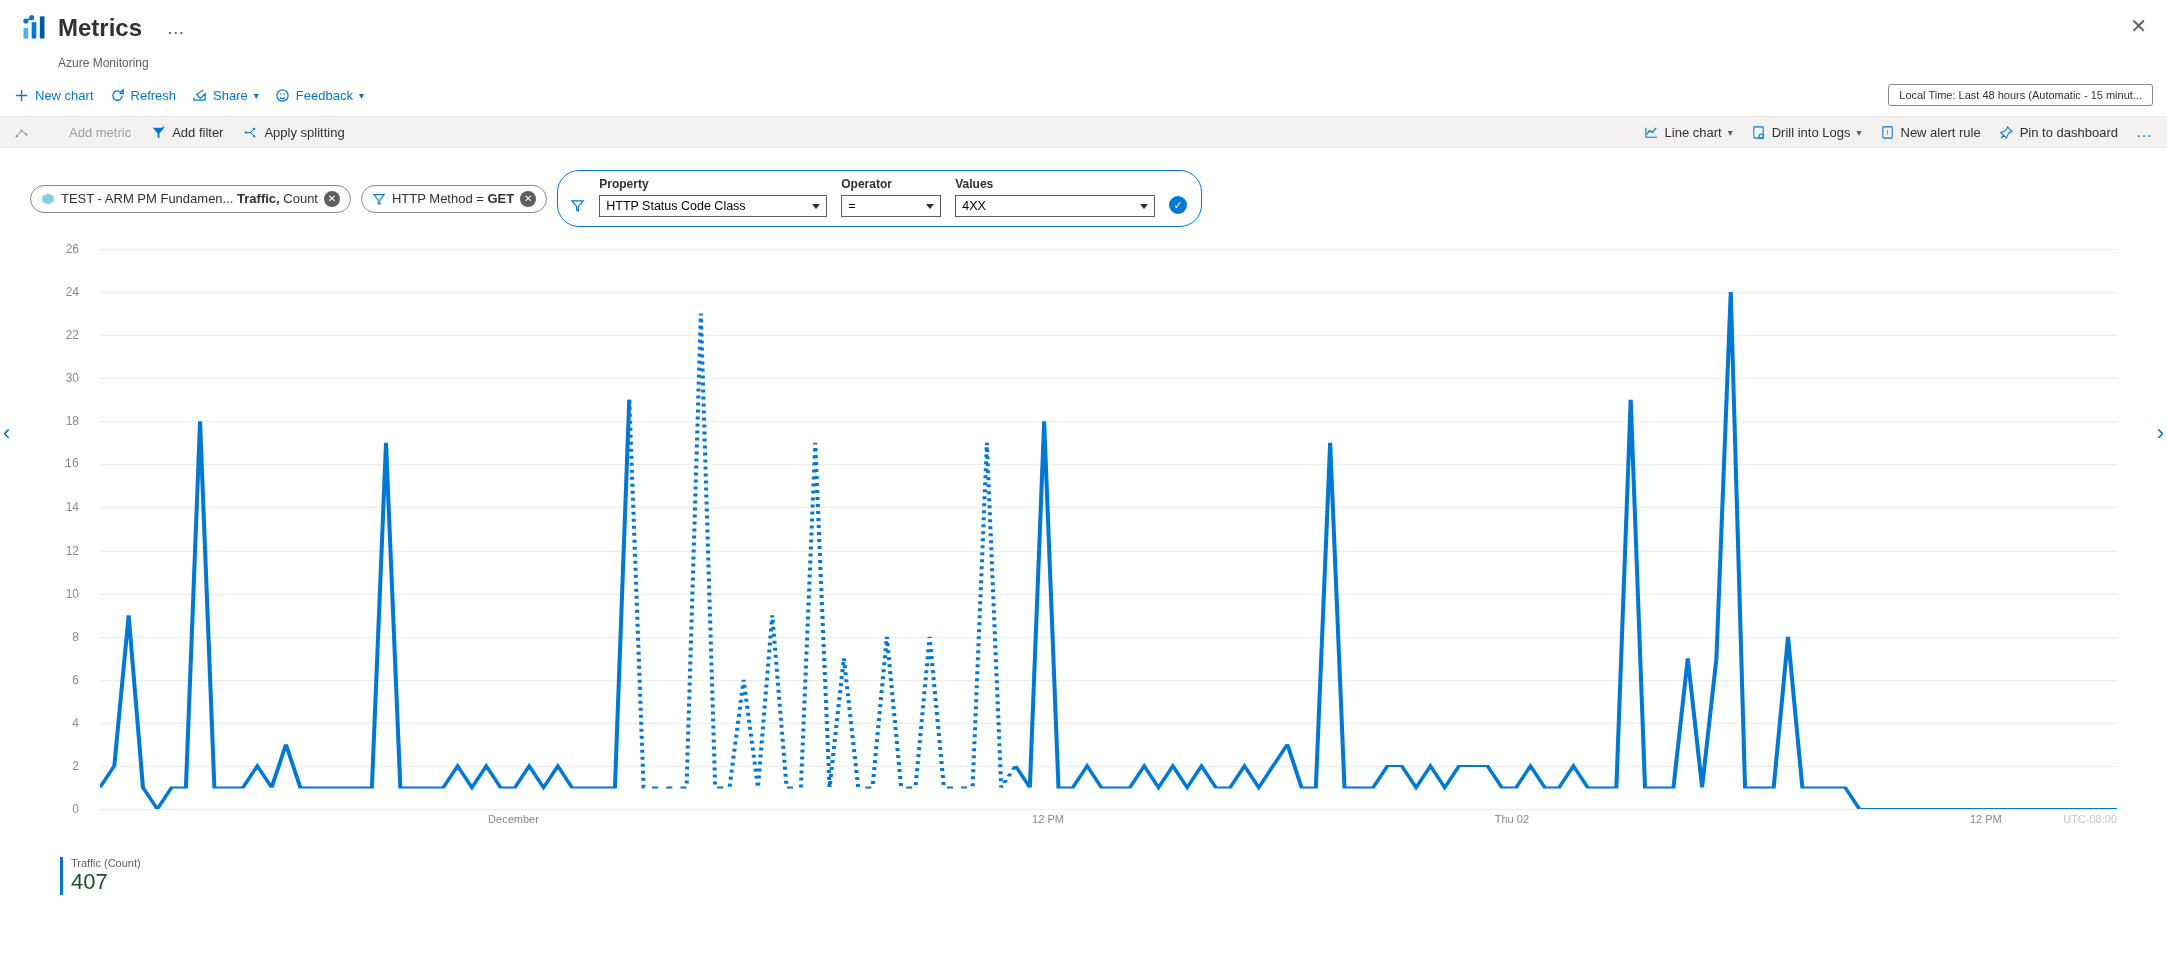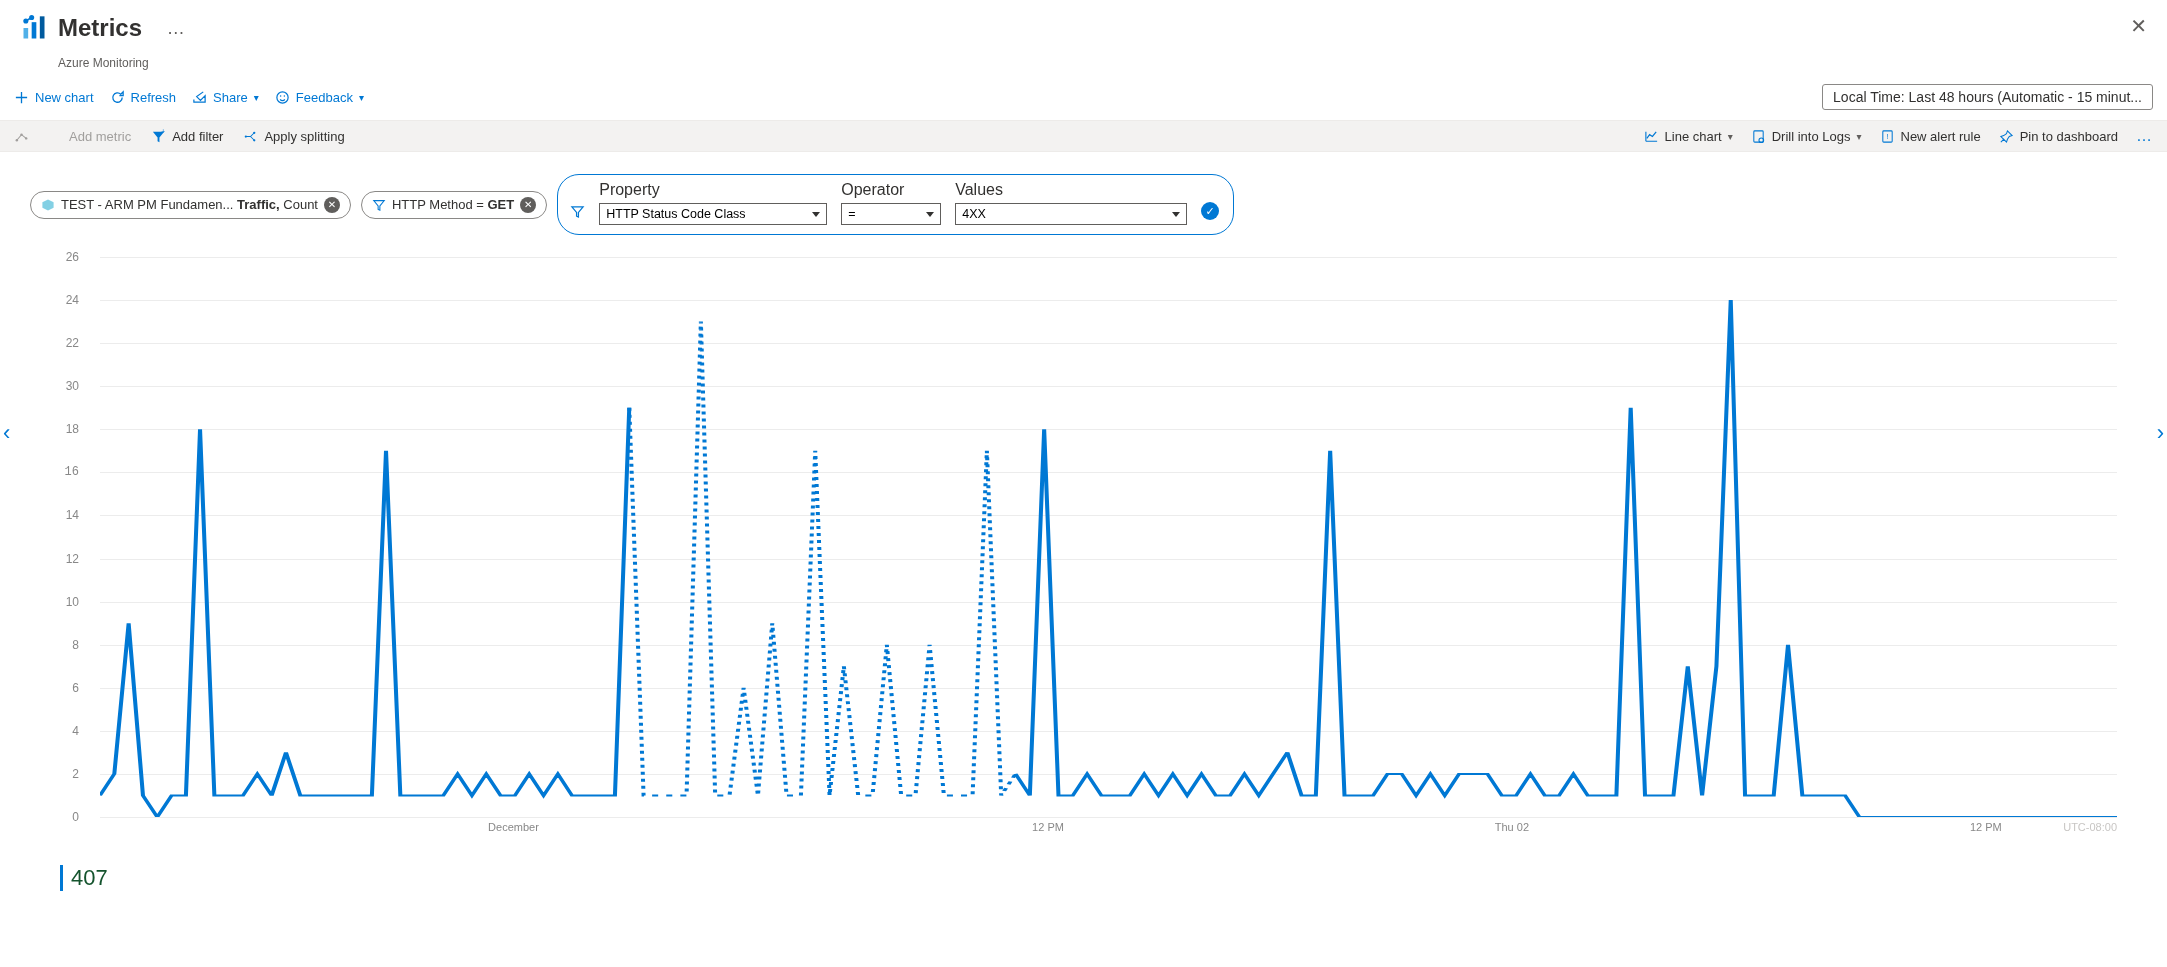--- a/index.html
+++ b/index.html
@@ -7,39 +7,39 @@
 .header { display: flex; align-items: flex-start; padding: 14px 20px 8px 20px; }
 .header-icon { width: 28px; height: 28px; margin-right: 10px; color: #0078d4; }
 .header-text h1 { font-size: 24px; font-weight: 600; color: #323130; display: inline-block; }
 .header-text .sub { font-size: 12px; color: #605e5c; margin-top: 14px; }
 .header-dots { font-size: 18px; color: #605e5c; margin-left: 18px; margin-top: 4px; letter-spacing: 1px; }
 .close-x { position: absolute; top: 14px; right: 20px; font-size: 20px; color: #605e5c; cursor: pointer; }
 .cmdbar { display: flex; align-items: center; gap: 16px; padding: 6px 14px 10px 14px; }
 .cmd { display: flex; align-items: center; gap: 6px; color: #0078d4; font-size: 13px; cursor: pointer; }
 .cmd .chev { font-size: 10px; color: #0078d4; }
 .cmd svg { width: 15px; height: 15px; }
-.time-pill { margin-left: auto; border: 1px solid #8a8886; border-radius: 3px; padding: 4px 10px; font-size: 14px; color: #323130; max-width: 370px; white-space: nowrap; overflow: hidden; text-overflow: ellipsis; cursor: pointer; }
+.time-pill { margin-left: auto; border: 1px solid #8a8886; border-radius: 3px; padding: 4px 10px; font-size: 11px; color: #323130; max-width: 370px; white-space: nowrap; overflow: hidden; text-overflow: ellipsis; cursor: pointer; }
 .toolbar { display: flex; align-items: center; background: #f3f2f1; border-top: 1px solid #edebe9; border-bottom: 1px solid #edebe9; padding: 6px 14px; gap: 20px; }
 .tb-item { display: flex; align-items: center; gap: 6px; font-size: 13px; cursor: pointer; }
 .tb-item.disabled { color: #a19f9d; gap: 40px; }
 .tb-item svg { width: 15px; height: 15px; }
 .tb-right { margin-left: auto; display: flex; gap: 18px; align-items: center; }
 .tb-right .tb-item { color: #323130; }
 .tb-right .tb-item svg { color: #0078d4; }
 .tb-right .chev { font-size: 10px; color: #605e5c; }
 .more-dots { color: #0078d4; font-size: 16px; letter-spacing: 1px; }
 .pill-row { display: flex; align-items: center; gap: 10px; padding: 22px 30px; }
 .pill { display: flex; align-items: center; gap: 6px; border: 1px solid #8a8886; border-radius: 16px; padding: 5px 10px; font-size: 13px; cursor: pointer; }
 .pill .hex { width: 14px; height: 14px; }
 .pill .x { width: 16px; height: 16px; border-radius: 50%; background: #605e5c; color: #fff; display: inline-flex; align-items: center; justify-content: center; font-size: 10px; }
 .pill strong { font-weight: 600; }
 .filter-group { display: flex; align-items: center; border: 1px solid #0078d4; border-radius: 22px; padding: 6px 14px 9px 12px; gap: 14px; position: relative; }
 .filter-group .funnel { color: #0078d4; width: 15px; height: 15px; margin-top: 16px; }
 .fg-col { display: flex; flex-direction: column; gap: 4px; }
-.fg-col label { font-size: 16px; font-weight: 400; }
+.fg-col label { font-size: 12px; font-weight: 700; }
 .fg-col select, .fg-col .selbox { border: 1px solid #605e5c; background: #fff; font-size: 12.5px; padding: 3px 22px 3px 6px; appearance: none; position: relative; }
 .selwrap { position: relative; display: inline-block; }
 .selwrap::after { content: ""; position: absolute; right: 7px; top: 50%; margin-top: -2px; border-left: 4px solid transparent; border-right: 4px solid transparent; border-top: 5px solid #323130; }
 .check-badge { width: 18px; height: 18px; border-radius: 50%; background: #0078d4; color: #fff; display: flex; align-items: center; justify-content: center; font-size: 11px; margin-top: 16px; }
 .chart-wrap { position: relative; margin: 0 40px 0 40px; height: 600px; }
 .yaxis { position: absolute; left: 20px; top: 0; bottom: 40px; width: 35px; }
 .ylab { position: absolute; right: 16px; font-size: 12px; color: #888; transform: translateY(-50%); }
 .grid { position: absolute; left: 60px; right: 10px; top: 0; bottom: 40px; }
 .gline { position: absolute; left: 0; right: 0; border-top: 1px solid #ececec; }
 .xaxis { position: absolute; left: 60px; right: 10px; bottom: 20px; height: 16px; }
@@ -190,21 +190,21 @@
     <div class="fg-col">
       <label>Property</label>
       <span class="selwrap"><select style="width:228px"><option>HTTP Status Code Class</option></select></span>
     </div>
     <div class="fg-col">
       <label>Operator</label>
       <span class="selwrap"><select style="width:100px"><option>=</option></select></span>
     </div>
     <div class="fg-col">
       <label>Values</label>
-      <span class="selwrap"><select style="width:232px"><option>4XX</option></select></span>
+      <span class="selwrap"><select style="width:200px"><option>4XX</option></select></span>
     </div>
     <span class="check-badge">✓</span>
   </div>
 </div>
 
 <span class="nav-chevron left">‹</span>
 <span class="nav-chevron right">›</span>
 
 <div class="chart-wrap">
   <div class="yaxis">
@@ -249,15 +249,16 @@
       <div class="xlab" style="left: 20.5%;">December</div>
       <div class="xlab" style="left: 47%;">12 PM</div>
       <div class="xlab" style="left: 70%;">Thu 02</div>
       <div class="xlab" style="left: 93.5%;">12 PM</div>
       <div class="xlab tz">UTC-08:00</div>
     </div>
 </div>
 
 <div class="legend">
   <div class="legend-row">
+    <div class="legend-title">Traffic (Count)</div>
     <div class="legend-val">407</div>
   </div>
 </div>
 
 </body></html>

